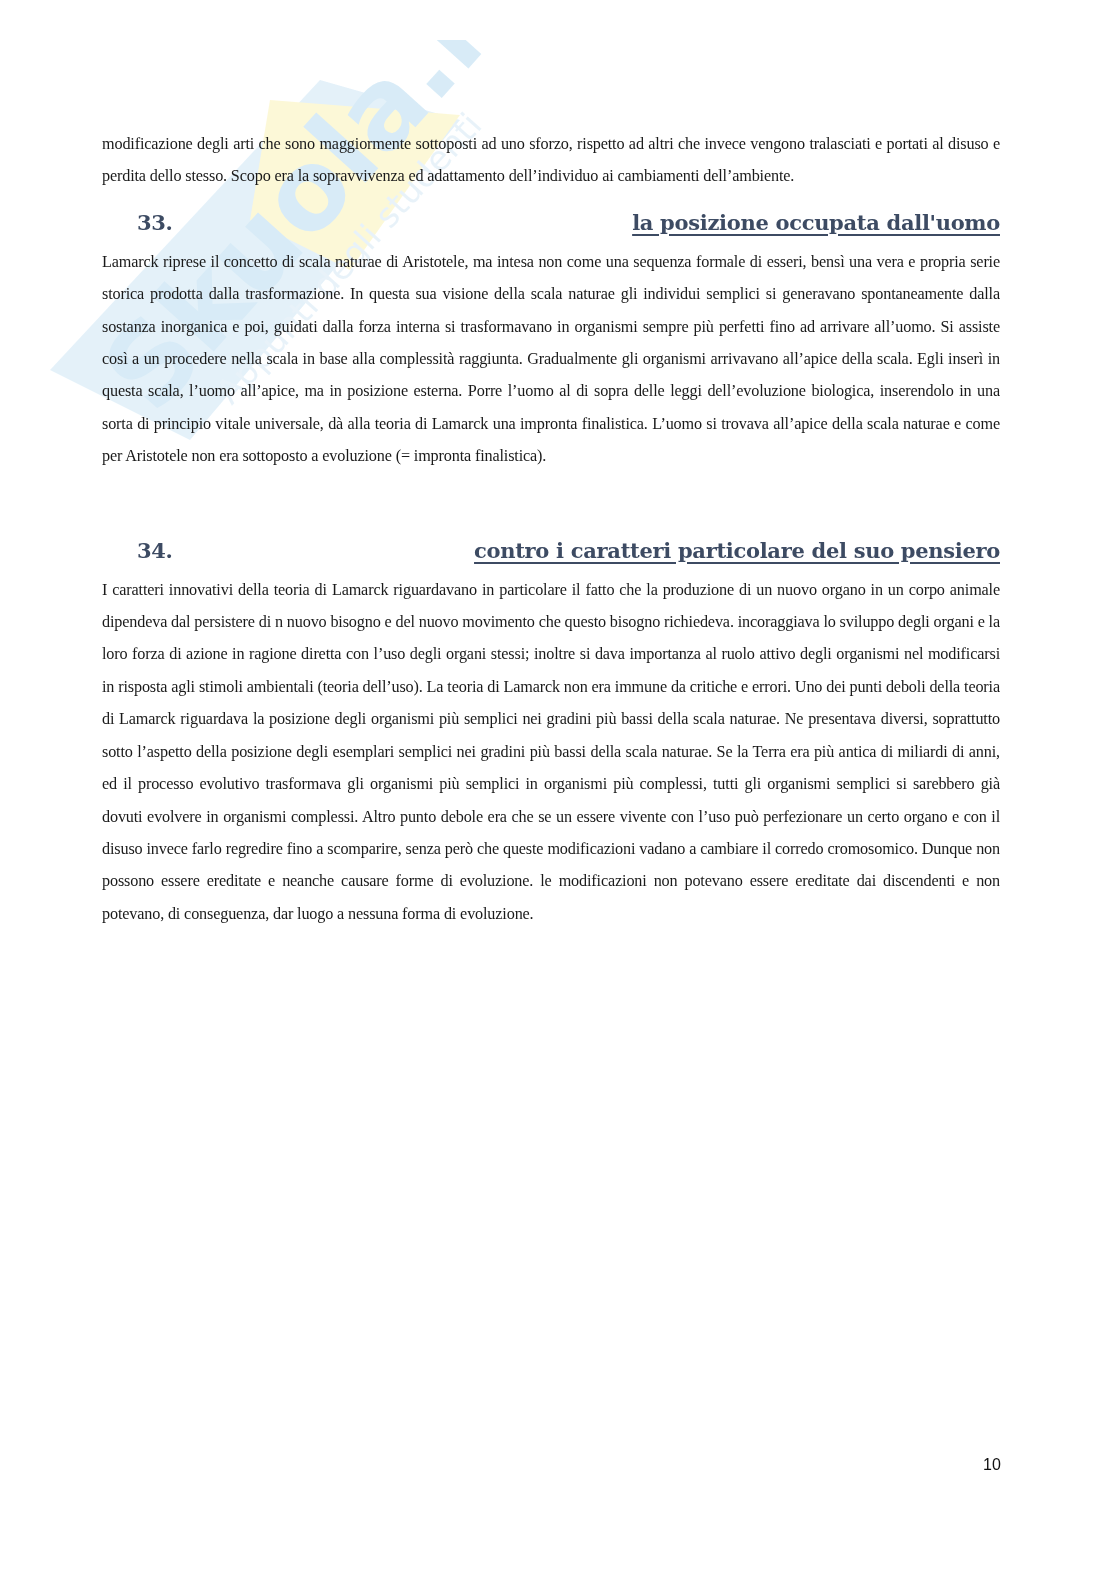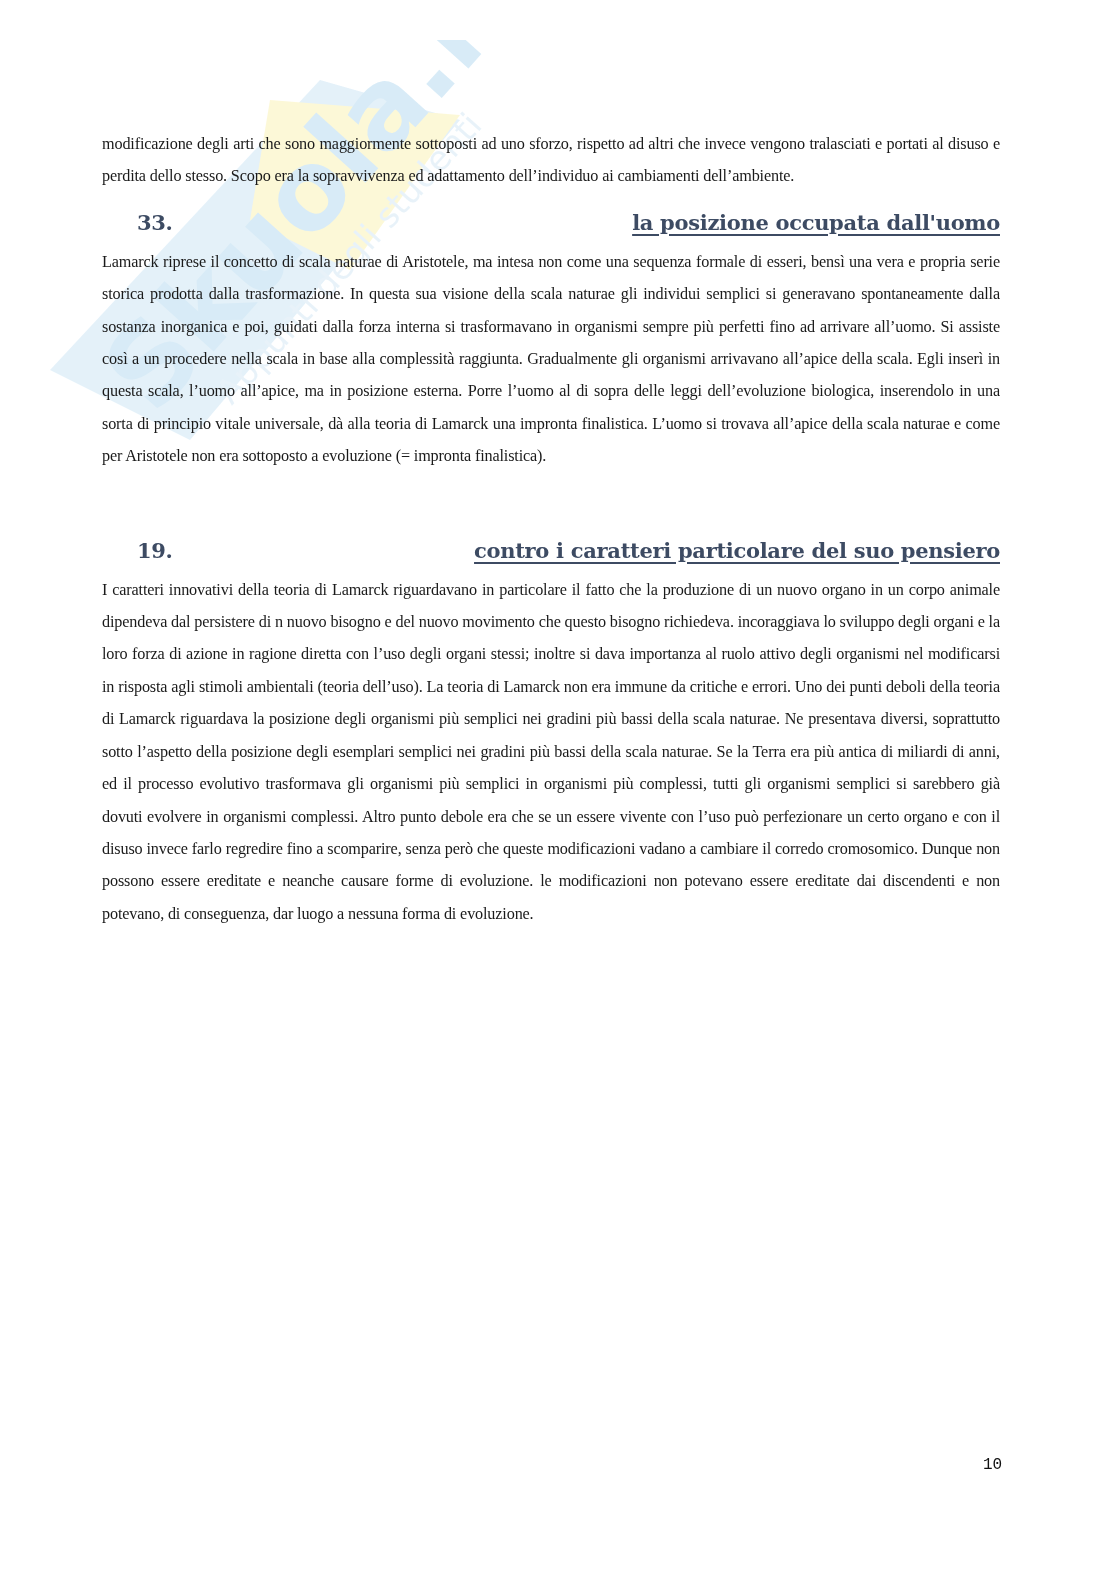--- a/index.html
+++ b/index.html
@@ -28,21 +28,21 @@
       margin: 0;
       position: relative;
     }
     .heading .num { position: absolute; left: 35px; top: 0; }
     .heading .title-l1 { display: block; padding-left: 133px; text-decoration: underline; text-decoration-thickness: 1.5px; text-underline-offset: 4px; text-align: justify; text-align-last: justify; }
     .heading .title-l2 { display: block; padding-left: 68px; text-decoration: underline; text-decoration-thickness: 1.5px; text-underline-offset: 4px; text-align: right; }
     .h33 { margin-top: 8px; margin-bottom: 2px; letter-spacing: -0.3px; }
     .h34 { margin-top: 56px; margin-bottom: 2px; letter-spacing: -0.3px; }
     .pagenum {
       position: absolute; left: 983px; top: 1456px;
-      font-family: Liberation Mono, monospace; font-size: 16px; color: #111;
+      font-family: Liberation Sans, sans-serif; font-size: 16px; color: #111;
     }
   </style>
 </head>
 <body>
 
 <div class="page">
 
   <svg class="wm" viewBox="0 0 480 420">
     <g opacity="0.55">
       <polygon points="30,330 300,40 440,80 170,400" fill="#cfe6f5"></polygon>
@@ -57,20 +57,20 @@
   <div class="content">
     <p class="body">modificazione degli arti che sono maggiormente sottoposti ad uno sforzo, rispetto ad altri che invece vengono tralasciati e portati al disuso e perdita dello stesso. Scopo era la sopravvivenza ed adattamento dell’individuo ai cambiamenti dell’ambiente.</p>
 
     <div class="heading h33">
       <span class="num">33.</span>
       <span class="title-l2">la posizione occupata dall'uomo</span>
     </div>
     <p class="body">Lamarck riprese il concetto di scala naturae di Aristotele, ma intesa non come una sequenza formale di esseri, bensì una vera e propria serie storica prodotta dalla trasformazione. In questa sua visione della scala naturae gli individui semplici si generavano spontaneamente dalla sostanza inorganica e poi, guidati dalla forza interna si trasformavano in organismi sempre più perfetti fino ad arrivare all’uomo. Si assiste così a un procedere nella scala in base alla complessità raggiunta. Gradualmente gli organismi arrivavano all’apice della scala. Egli inserì in questa scala, l’uomo all’apice, ma in posizione esterna. Porre l’uomo al di sopra delle leggi dell’evoluzione biologica, inserendolo in una sorta di principio vitale universale, dà alla teoria di Lamarck una impronta finalistica. L’uomo si trovava all’apice della scala naturae e come per Aristotele non era sottoposto a evoluzione (= impronta finalistica).</p>
 
     <div class="heading h34">
-      <span class="num">19.</span>
+      <span class="num">34.</span>
       <span class="title-l2">contro i caratteri particolare del suo pensiero</span>
     </div>
     <p class="body">I caratteri innovativi della teoria di Lamarck riguardavano in particolare il fatto che la produzione di un nuovo organo in un corpo animale dipendeva dal persistere di n nuovo bisogno e del nuovo movimento che questo bisogno richiedeva. incoraggiava lo sviluppo degli organi e la loro forza di azione in ragione diretta con l’uso degli organi stessi; inoltre si dava importanza al ruolo attivo degli organismi nel modificarsi in risposta agli stimoli ambientali (teoria dell’uso). La teoria di Lamarck non era immune da critiche e errori. Uno dei punti deboli della teoria di Lamarck riguardava la posizione degli organismi più semplici nei gradini più bassi della scala naturae. Ne presentava diversi, soprattutto sotto l’aspetto della posizione degli esemplari semplici nei gradini più bassi della scala naturae. Se la Terra era più antica di miliardi di anni, ed il processo evolutivo trasformava gli organismi più semplici in organismi più complessi, tutti gli organismi semplici si sarebbero già dovuti evolvere in organismi complessi. Altro punto debole era che se un essere vivente con l’uso può perfezionare un certo organo e con il disuso invece farlo regredire fino a scomparire, senza però che queste modificazioni vadano a cambiare il corredo cromosomico. Dunque non possono essere ereditate e neanche causare forme di evoluzione. le modificazioni non potevano essere ereditate dai discendenti e non potevano, di conseguenza, dar luogo a nessuna forma di evoluzione.</p>
   </div>
 
   <div class="pagenum">10</div>
 </div>
 
 </body></html>

